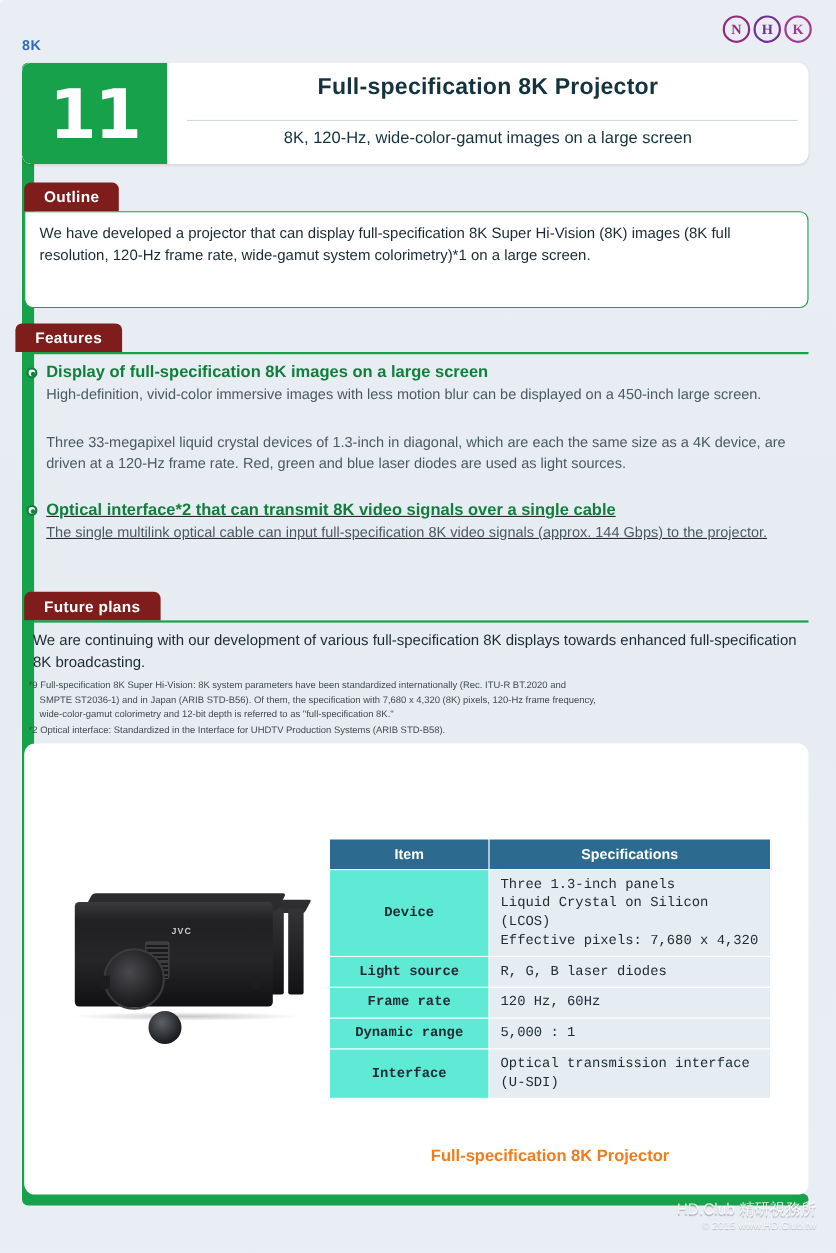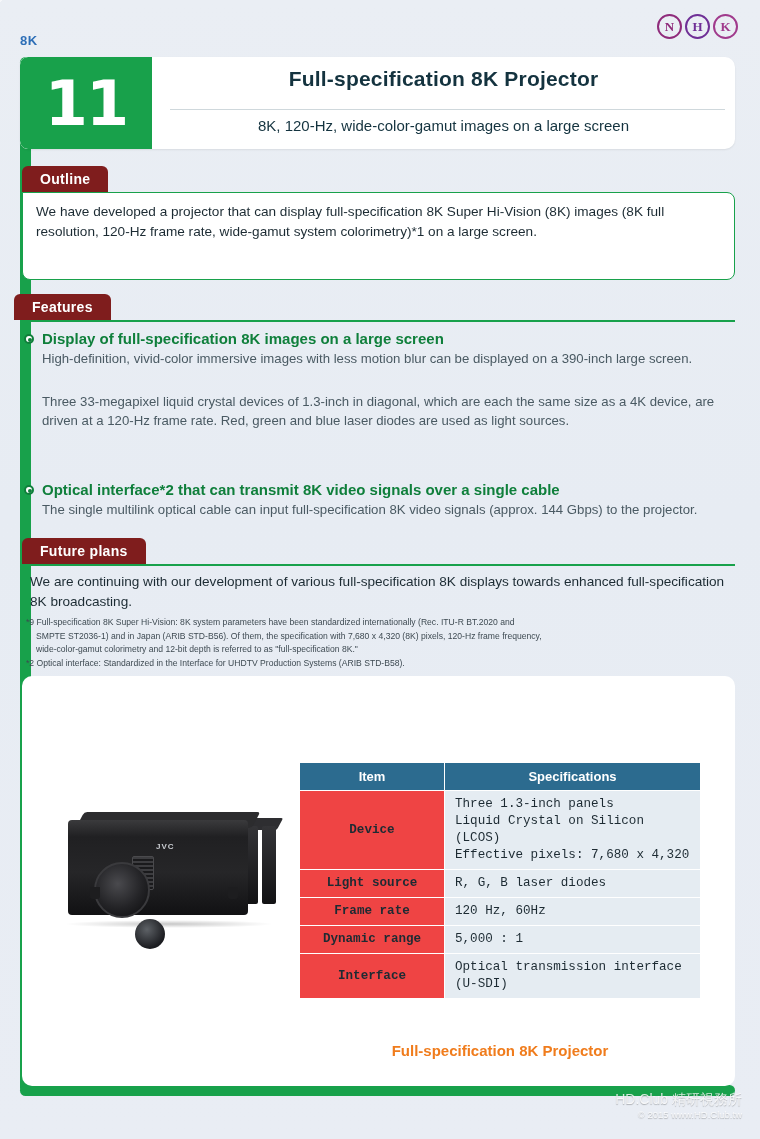--- a/index.html
+++ b/index.html
@@ -133,21 +133,21 @@
   }
   .bullet::after{
     content:""; position:absolute; left:2px; top:2px;
     width:4px; height:4px; border-radius:50%; background:#0f7f3b;
   }
   .feat-body{
     font-size:13.2px; line-height:19px; color:#4a5a63; padding-left:18px;
   }
   .f1{ top:330px; }
   .f2{ top:392px; }
-  .f3{ top:481px; }
+  .f3{ top:455px;text-decoration:underline; }
 
   .future-text{
     position:absolute; left:30px; top:572px; width:700px;
     font-size:13.6px; line-height:20px; color:#1c2b33;
   }
   .notes{
     position:absolute; left:26px; top:617px; width:706px;
     font-size:8.6px; line-height:11.5px; color:#3e4a52;
   }
   .notes p{ margin:0 0 2px 0; }
@@ -226,21 +226,21 @@
   }
   table.spec td{
     border:1px solid #ffffff;
     padding:5px 10px;
     color:#1d2b33;
     background:#e5ecf2;
     line-height:17px;
     font-family:Liberation Mono, monospace;
   }
   table.spec td.lbl{
-    background:#ef4444; text-align:center; font-weight:bold; width:145px;
+    background:#5eead4; text-align:center; font-weight:bold; width:145px;
   }
   .caption{
     position:absolute; left:299px; top:1042px; width:402px;
     text-align:center; font-size:15px; font-weight:bold; color:#f07c1c;
   }
 
   
   .watermark{
     position:absolute; right:18px; bottom:16px; text-align:right;
     color:rgba(255,255,255,0.82);
@@ -279,21 +279,21 @@
   <div class="outline-text">We have developed a projector that can display full-specification 8K Super Hi-Vision (8K) images (8K full resolution, 120-Hz frame rate, wide-gamut system colorimetry)*1 on a large screen.</div>
 
   <div class="pill features-pill">Features</div>
   <div class="features-rule"></div>
 
   <div class="feature f1">
     <div class="feat-head">
       <span class="bullet"></span>
       <span>Display of full-specification 8K images on a large screen</span>
     </div>
-    <div class="feat-body">High-definition, vivid-color immersive images with less motion blur can be displayed on a 390-inch large screen.</div>
+    <div class="feat-body">High-definition, vivid-color immersive images with less motion blur can be displayed on a 450-inch large screen.</div>
   </div>
 
   <div class="feature f2">
     <div class="feat-body">Three 33-megapixel liquid crystal devices of 1.3-inch in diagonal, which are each the same size as a 4K device, are driven at a 120-Hz frame rate. Red, green and blue laser diodes are used as light sources.</div>
   </div>
 
   <div class="feature f3">
     <div class="feat-head">
       <span class="bullet"></span>
       <span>Optical interface*2 that can transmit 8K video signals over a single cable</span>

